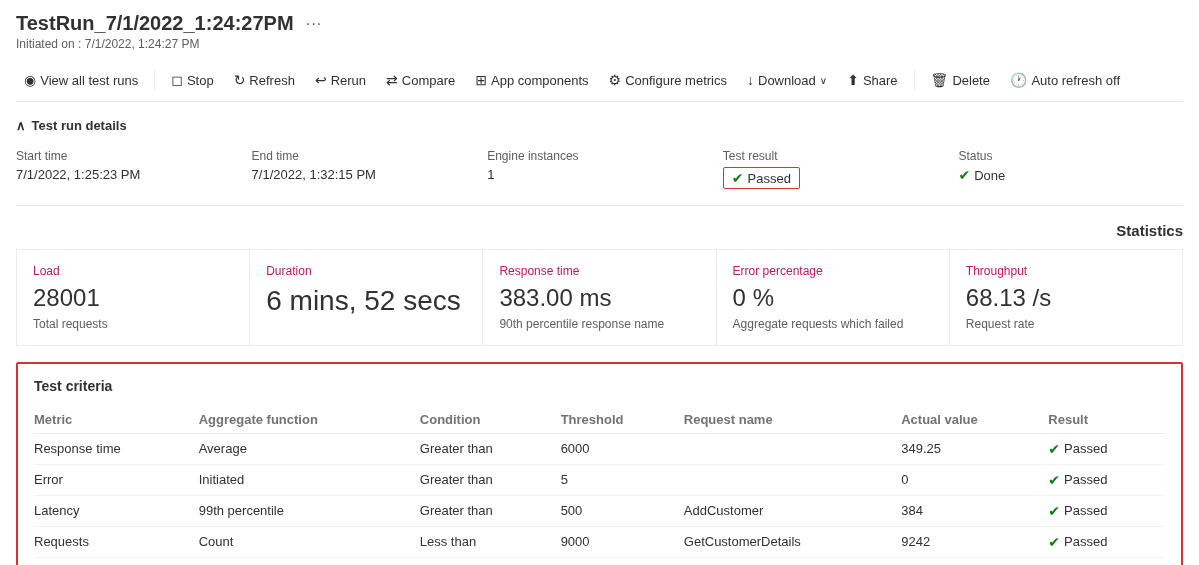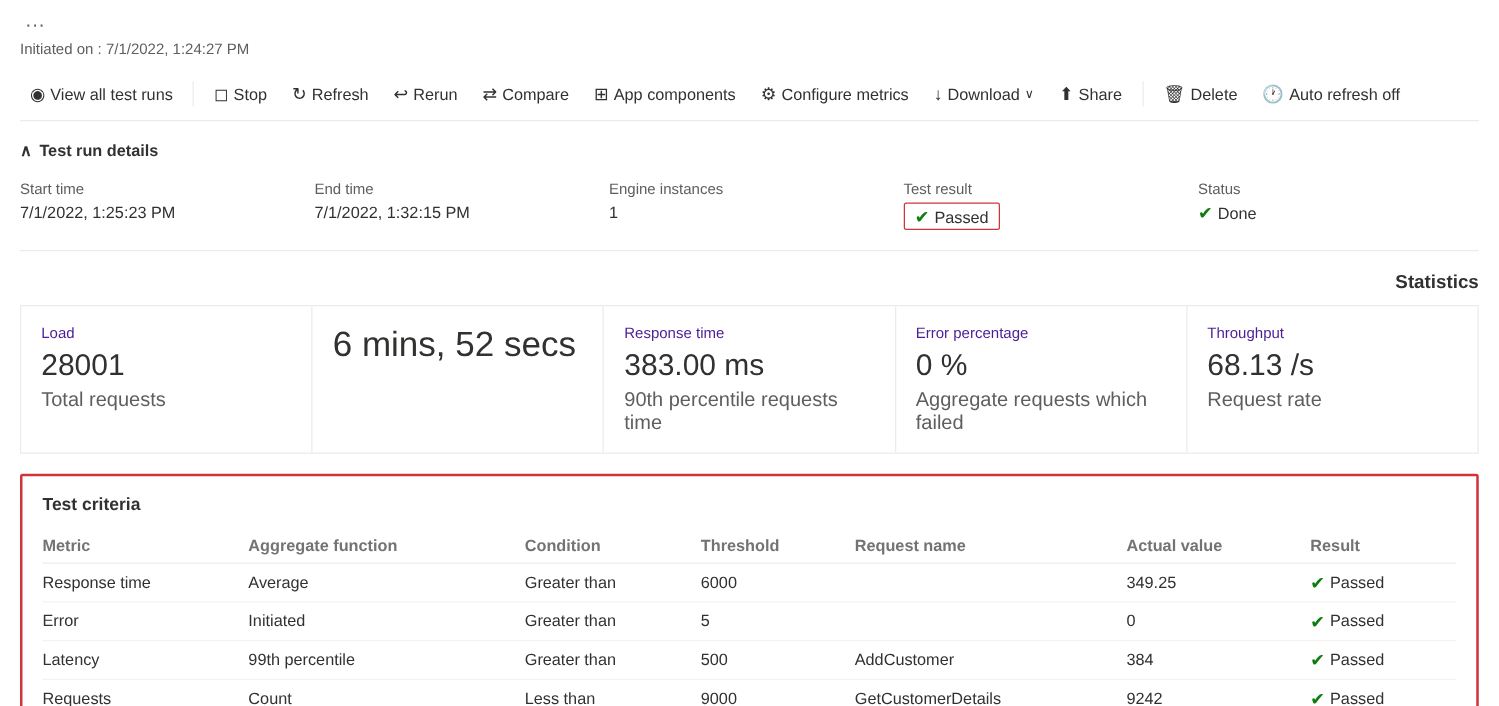--- a/index.html
+++ b/index.html
@@ -105,30 +105,30 @@
       border: 1px solid #edebe9;
     }
     .stat-card {
       flex: 1;
       padding: 14px 16px;
       border-right: 1px solid #edebe9;
     }
     .stat-card:last-child { border-right: none; }
     .stat-card .stat-label {
       font-size: 12px;
-      color: #4c1d95;
+      color: #be185d;
       margin-bottom: 6px;
     }
     .stat-card .stat-value {
       font-size: 24px;
       font-weight: 400;
       line-height: 1.2;
     }
     .stat-card .stat-sub {
-      font-size: 16px;
+      font-size: 12px;
       color: #605e5c;
       margin-top: 4px;
     }
     .criteria-section {
       border: 2px solid #d13438;
       border-radius: 2px;
       padding: 14px 16px;
       margin-top: 12px;
     }
     .criteria-title {
@@ -169,20 +169,21 @@
       color: #605e5c;
       padding: 0 4px;
     }
     .dropdown-arrow { font-size: 10px; }
   </style>
 </head>
 <body>
 
 <div>
   <div style="display:flex; align-items:center; gap:8px;">
+    <h1 class="page-title">TestRun_7/1/2022_1:24:27PM</h1>
     <button class="ellipsis-btn">···</button>
   </div>
   <div class="page-subtitle">Initiated on : 7/1/2022, 1:24:27 PM</div>
 </div>
 
 <div class="toolbar">
   <button class="toolbar-btn">
     <span class="icon">◉</span>
     <span>View all test runs</span>
   </button>
@@ -272,27 +273,28 @@
 
 <div class="stats-section">
   <div class="stats-title">Statistics</div>
   <div class="stats-cards">
     <div class="stat-card">
       <div class="stat-label">Load</div>
       <div class="stat-value">28001</div>
       <div class="stat-sub">Total requests</div>
     </div>
     <div class="stat-card">
+      <div class="stat-label">Duration</div>
       <div class="stat-value" style="font-size:28px;">6 mins, 52 secs</div>
       <div class="stat-sub"></div>
     </div>
     <div class="stat-card">
       <div class="stat-label">Response time</div>
       <div class="stat-value">383.00 ms</div>
-      <div class="stat-sub">90th percentile requests time</div>
+      <div class="stat-sub">90th percentile response name</div>
     </div>
     <div class="stat-card">
       <div class="stat-label">Error percentage</div>
       <div class="stat-value">0 %</div>
       <div class="stat-sub">Aggregate requests which failed</div>
     </div>
     <div class="stat-card">
       <div class="stat-label">Throughput</div>
       <div class="stat-value">68.13 /s</div>
       <div class="stat-sub">Request rate</div>

